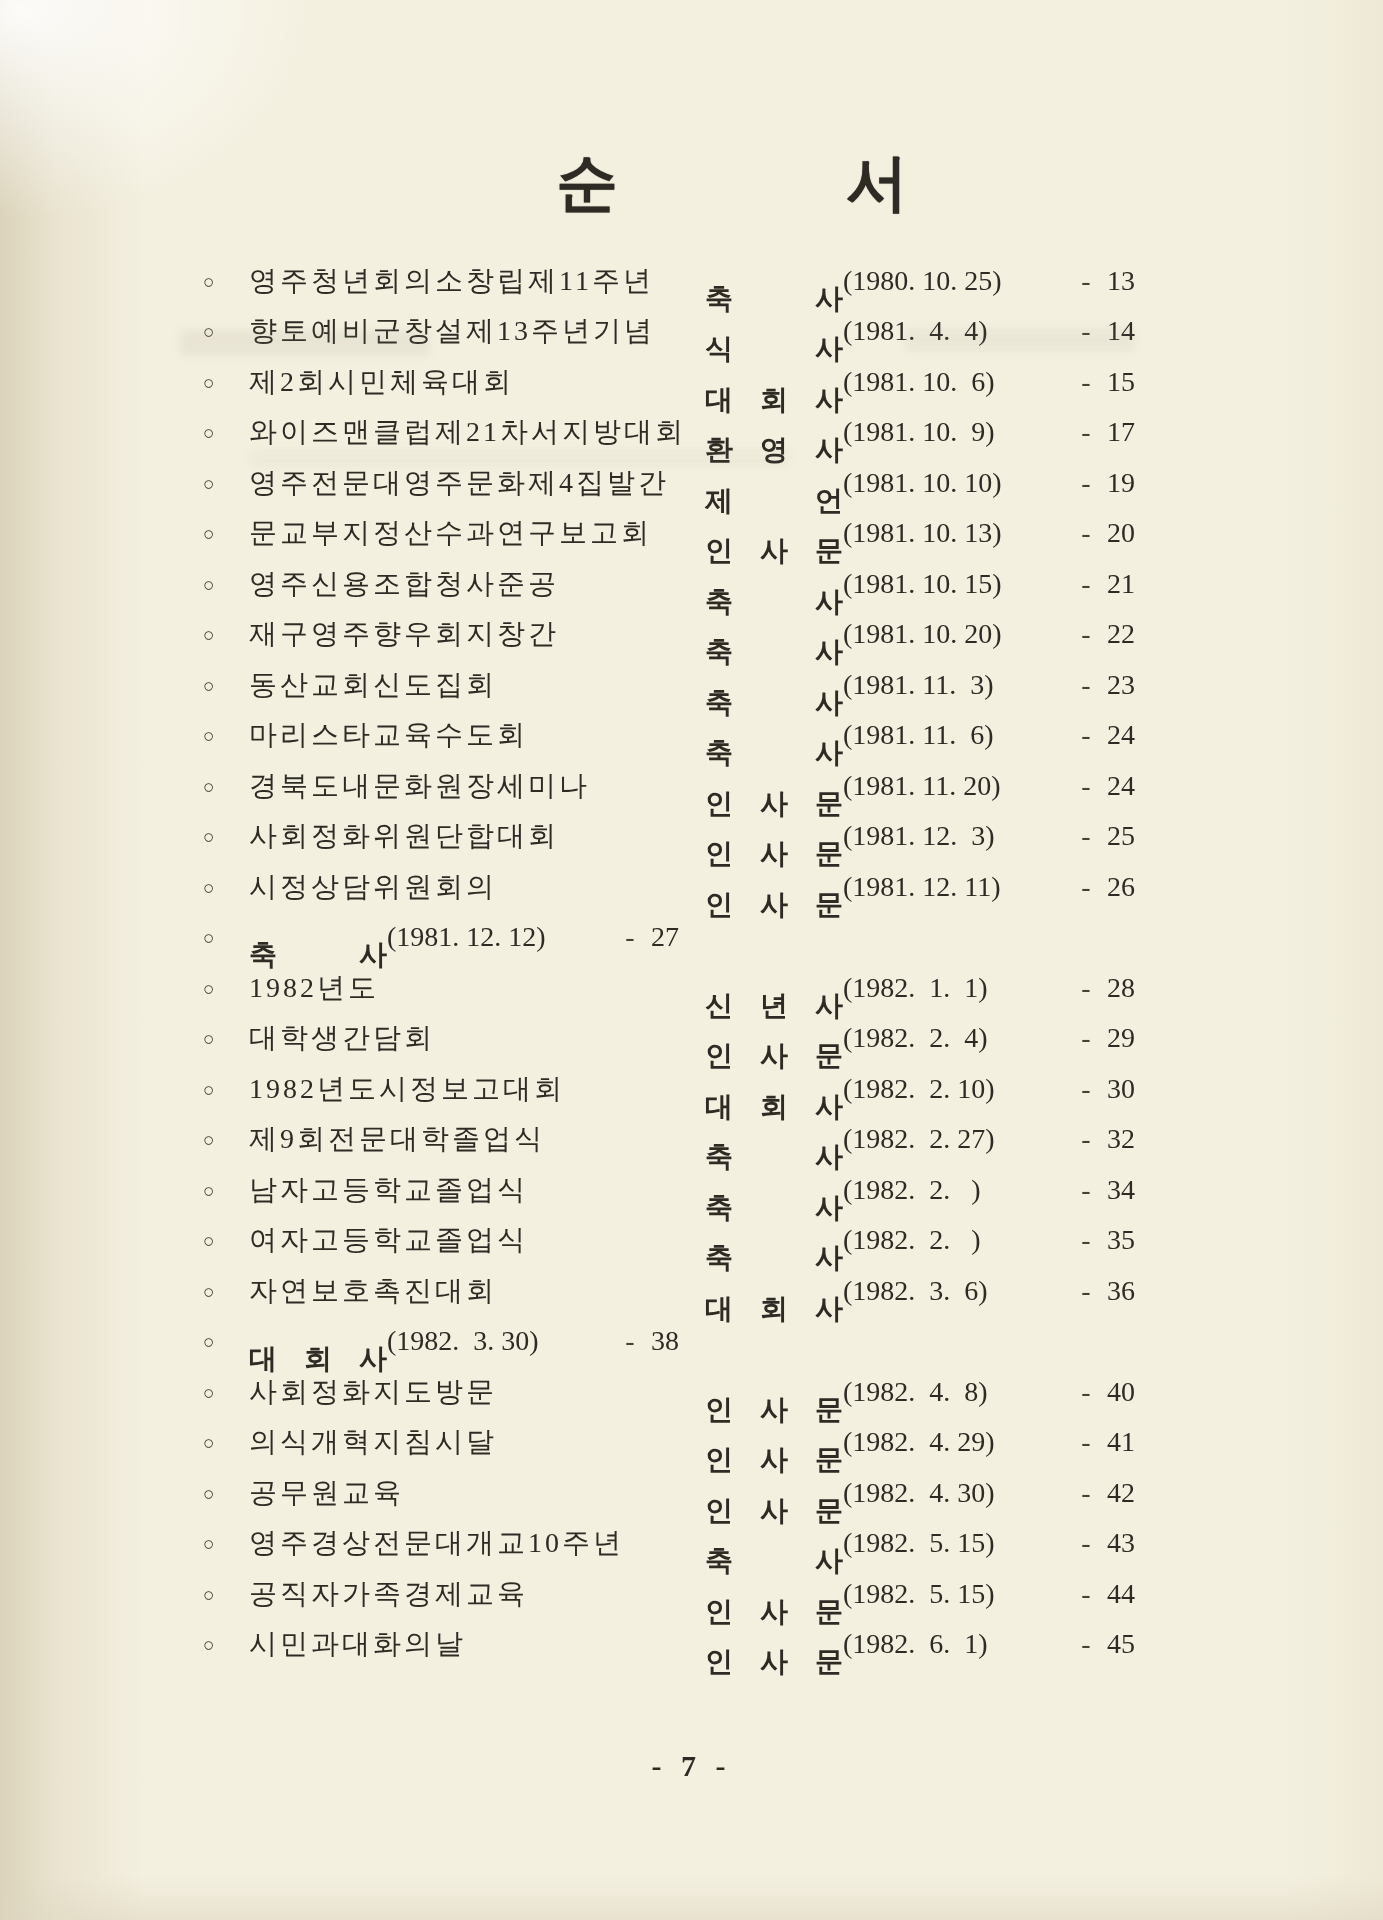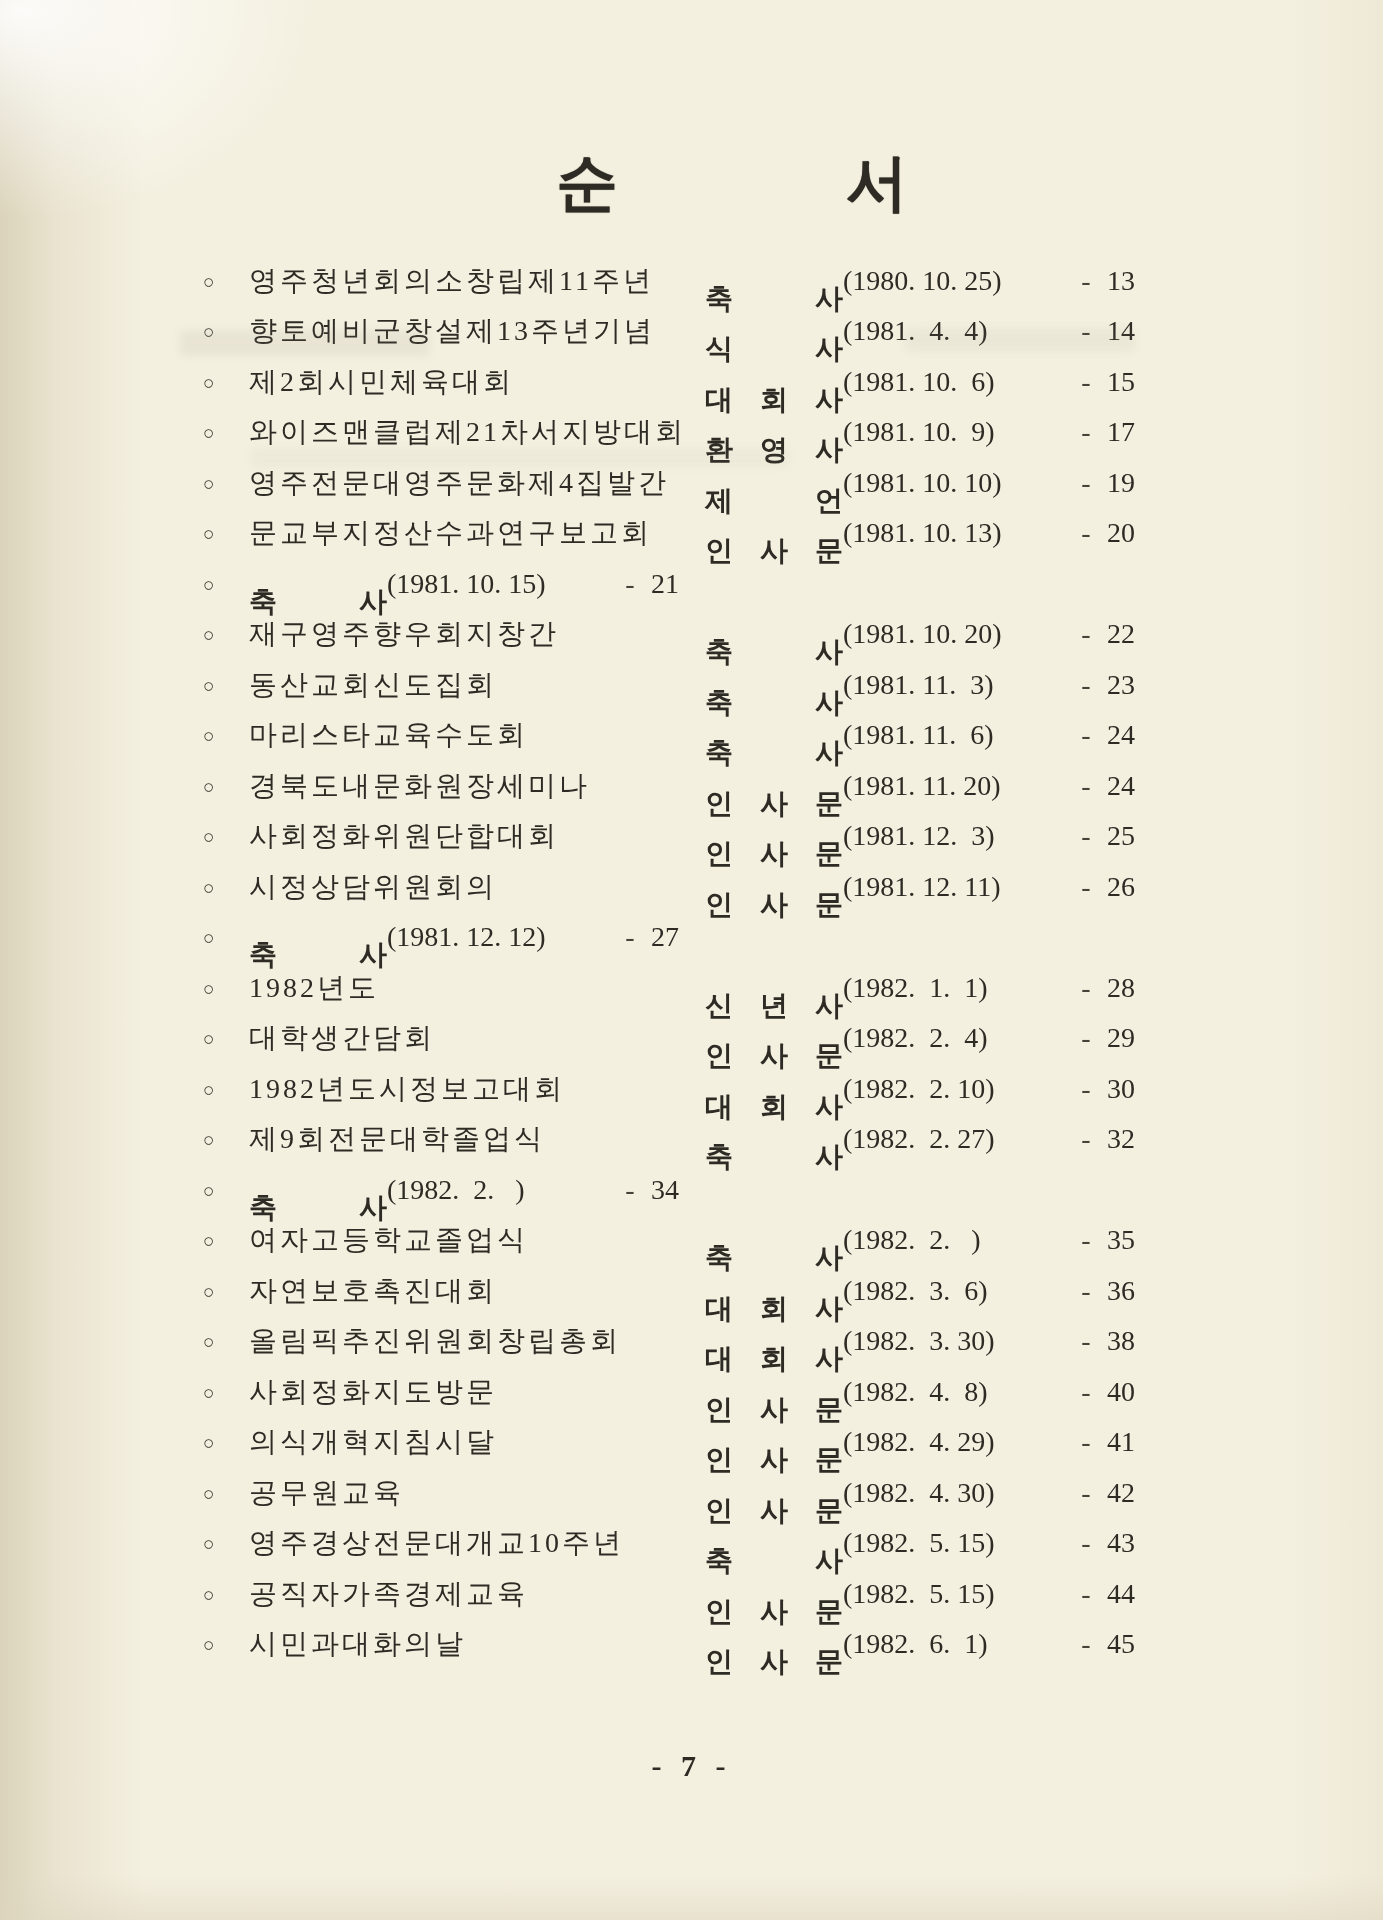--- a/index.html
+++ b/index.html
@@ -159,20 +159,21 @@
     <span class="cell-bullet">○</span>
     <span class="cell-title">문교부지정산수과연구보고회</span>
     <span class="cell-category">인 사 문</span>
     <span class="cell-date">(1981. 10. 13)</span>
     <span class="cell-dash">-</span>
     <span class="cell-page">20</span>
   </div>
 
   <div class="toc-row">
     <span class="cell-bullet">○</span>
+    <span class="cell-title">영주신용조합청사준공</span>
     <span class="cell-category">축 사</span>
     <span class="cell-date">(1981. 10. 15)</span>
     <span class="cell-dash">-</span>
     <span class="cell-page">21</span>
   </div>
 
   <div class="toc-row">
     <span class="cell-bullet">○</span>
     <span class="cell-title">재구영주향우회지창간</span>
     <span class="cell-category">축 사</span>
@@ -265,20 +266,21 @@
     <span class="cell-bullet">○</span>
     <span class="cell-title">제9회전문대학졸업식</span>
     <span class="cell-category">축 사</span>
     <span class="cell-date">(1982.  2. 27)</span>
     <span class="cell-dash">-</span>
     <span class="cell-page">32</span>
   </div>
 
   <div class="toc-row">
     <span class="cell-bullet">○</span>
+    <span class="cell-title">남자고등학교졸업식</span>
     <span class="cell-category">축 사</span>
     <span class="cell-date">(1982.  2.   )</span>
     <span class="cell-dash">-</span>
     <span class="cell-page">34</span>
   </div>
 
   <div class="toc-row">
     <span class="cell-bullet">○</span>
     <span class="cell-title">여자고등학교졸업식</span>
     <span class="cell-category">축 사</span>
@@ -291,21 +293,20 @@
     <span class="cell-bullet">○</span>
     <span class="cell-title">자연보호촉진대회</span>
     <span class="cell-category">대 회 사</span>
     <span class="cell-date">(1982.  3.  6)</span>
     <span class="cell-dash">-</span>
     <span class="cell-page">36</span>
   </div>
 
   <div class="toc-row">
     <span class="cell-bullet">○</span>
-    <span class="cell-title">올림픽추진위원회창립총회</span>
     <span class="cell-category">대 회 사</span>
     <span class="cell-date">(1982.  3. 30)</span>
     <span class="cell-dash">-</span>
     <span class="cell-page">38</span>
   </div>
 
   <div class="toc-row">
     <span class="cell-bullet">○</span>
     <span class="cell-title">사회정화지도방문</span>
     <span class="cell-category">인 사 문</span>

